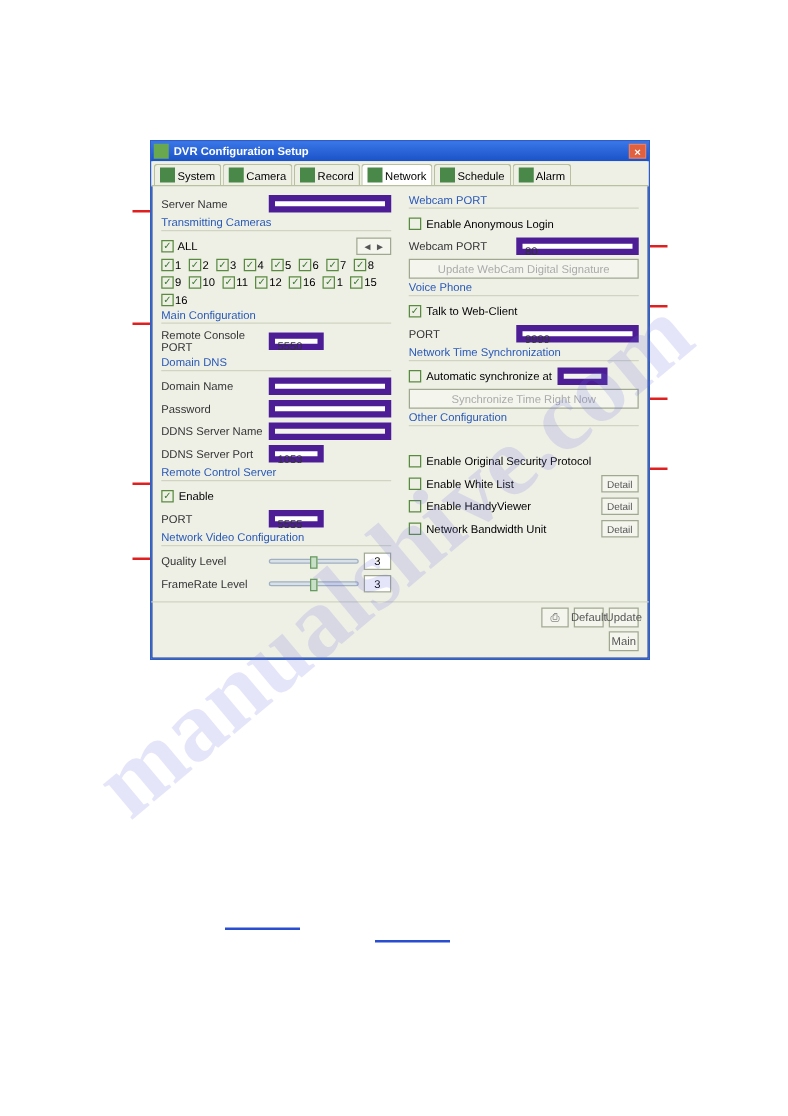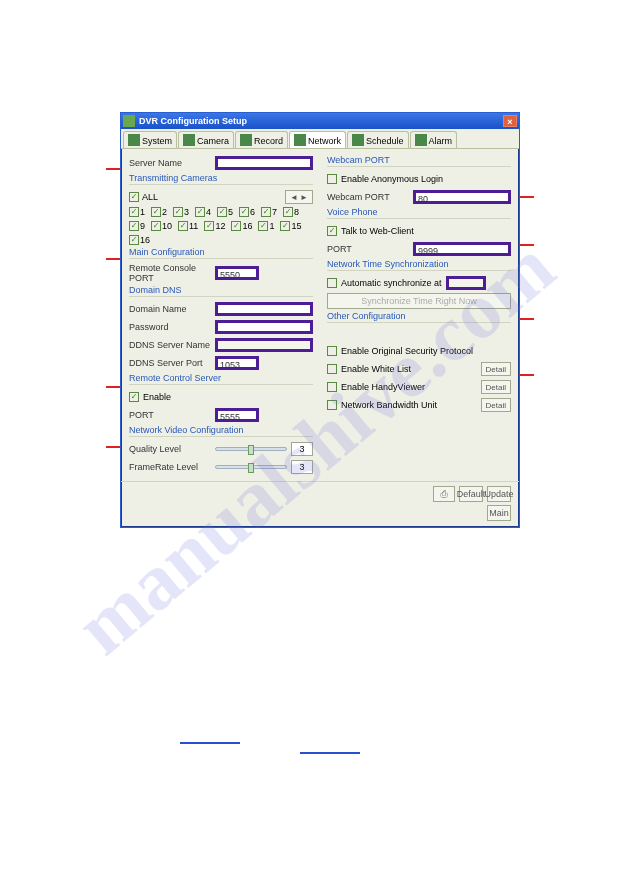--- a/index.html
+++ b/index.html
@@ -38,21 +38,21 @@
   .tab .ticon { width: 12px; height: 12px; background: #4a884a; display: inline-block; }
 
   .body { padding: 6px 8px; display: flex; gap: 14px; }
   .col { width: 50%; display: flex; flex-direction: column; gap: 2px; }
 
   .section-title { color: #2858b8; font-size: 9px; margin-bottom: 2px; border-bottom: 1px solid #d0d4c0; padding-bottom: 1px; }
 
   .row { display: flex; align-items: center; gap: 4px; min-height: 16px; }
   .label { width: 82px; color: #333; }
   .input {
-    flex: 1; height: 14px; background: #fff; border: 3px solid #4c1d95;
+    flex: 1; height: 14px; background: #fff; border: 5px solid #4c1d95;
     padding: 0 2px; line-height: 12px; color: #333;
   }
   .input.dis { background: #f4f6ee; color: #999; }
   .btn {
     height: 16px; padding: 0 8px; background: #f4f6ee; border: 1px solid #a0a890;
     cursor: pointer; display: inline-flex; align-items: center; color: #555;
   }
   .btn.sm { padding: 0 4px; height: 14px; font-size: 8px; }
 
   .chk { width: 10px; height: 10px; border: 1px solid #5a8a40; display: inline-flex; align-items: center; justify-content: center; color: #3a7a30; font-size: 8px; line-height: 1; cursor: pointer; }
@@ -269,20 +269,23 @@
 
       <div class="section-title">Webcam PORT</div>
       <div class="row">
           <span class="chk off">✓</span>
           <span>Enable Anonymous Login</span>
         </div>
       <div class="row">
         <div class="label">Webcam PORT</div>
         <div class="input">80</div>
       </div>
+      <div class="row">
+          <div class="btn" style="flex:1;justify-content:center;color:#aaa;">Update WebCam Digital Signature</div>
+        </div>
 
       <div class="section-title">Voice Phone</div>
       <div class="row">
           <span class="chk">✓</span>
           <span>Talk to Web-Client</span>
         </div>
       <div class="row">
         <div class="label">PORT</div>
         <div class="input">9999</div>
       </div>

